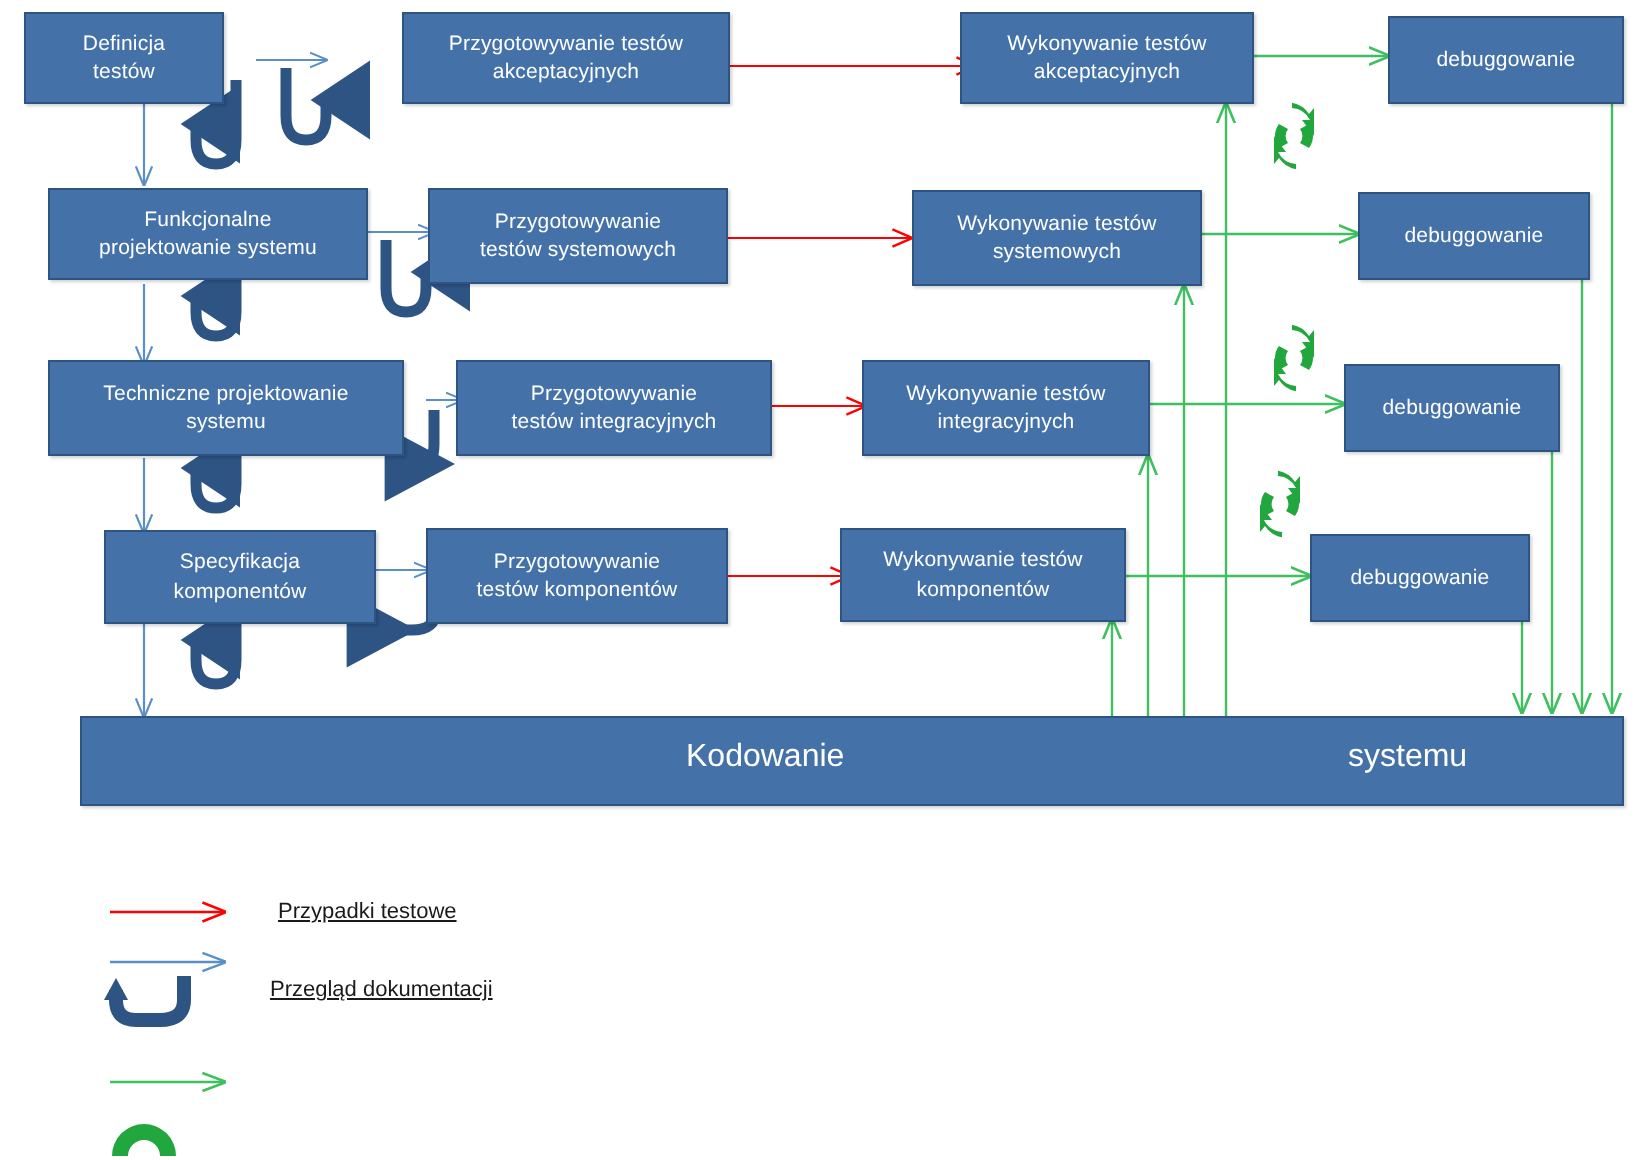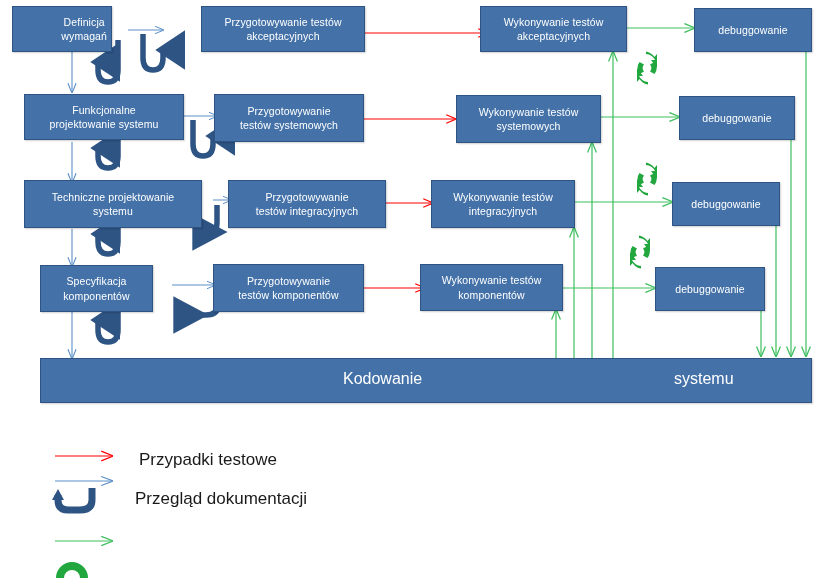--- a/index.html
+++ b/index.html
@@ -53,23 +53,24 @@
   .bar-label {
     position: absolute;
     color: #ffffff;
     font-size: 16px;
     z-index: 6;
     white-space: nowrap;
   }
   .legend-text {
     position: absolute;
     color: #1a1a1a;
-    font-size: 17px;
+    font-size: 11px;
     white-space: nowrap;
     z-index: 6;
+    text-decoration: underline;
   }
 </style>
 </head>
 <body>
 
 <div id="canvas">
 
   <svg class="layer" viewBox="0 0 825 580">
     <defs>
       <marker id="ar-red" markerWidth="9" markerHeight="9" refX="8" refY="4.5" orient="auto">
@@ -139,42 +140,42 @@
       <path d="M118,212 L118,242 Q118,254 108,254 Q98,254 98,242 L98,234" marker-end="url(#hk-up)"></path>
       <path d="M118,298 L118,330 Q118,342 108,342 Q98,342 98,330 L98,320" marker-end="url(#hk-up)"></path>
 
       <path d="M143,34 L143,58 Q143,70 153,70 Q163,70 163,58 L163,50" marker-end="url(#hk-up)"></path>
       <path d="M193,120 L193,144 Q193,156 203,156 Q213,156 213,144 L213,136" marker-end="url(#hk-up)"></path>
       <path d="M217,205 L217,222 Q217,232 211,232" marker-end="url(#hk-left)"></path>
       <path d="M218,290 L218,305 Q218,315 206,315 L192,315" marker-end="url(#hk-left)"></path>
     </g>
   </svg>
 
-  <div class="box" style="left:12px; top:6px; width:100px; height:46px;justify-content:flex-end;">
+  <div class="box" style="left:12px; top:6px; width:100px; height:46px;">
     <div>
       <span>Definicja</span>
-      <span>wymagań</span>
+      <span>testów</span>
     </div>
   </div>
 
   <div class="box" style="left:24px; top:94px; width:160px; height:46px;">
     <div>
       <span>Funkcjonalne</span>
       <span>projektowanie systemu</span>
     </div>
   </div>
 
   <div class="box" style="left:24px; top:180px; width:178px; height:48px;">
     <div>
       <span>Techniczne projektowanie</span>
       <span>systemu</span>
     </div>
   </div>
 
-  <div class="box" style="left:40px; top:265px; width:113px; height:47px;">
+  <div class="box" style="left:52px; top:265px; width:136px; height:47px;">
     <div>
       <span>Specyfikacja</span>
       <span>komponentów</span>
     </div>
   </div>
 
   <div class="box" style="left:160px; top:6px; width:164px; height:46px;margin-left:41px;">
     <div>
       <span>Przygotowywanie testów</span>
       <span>akceptacyjnych</span>

